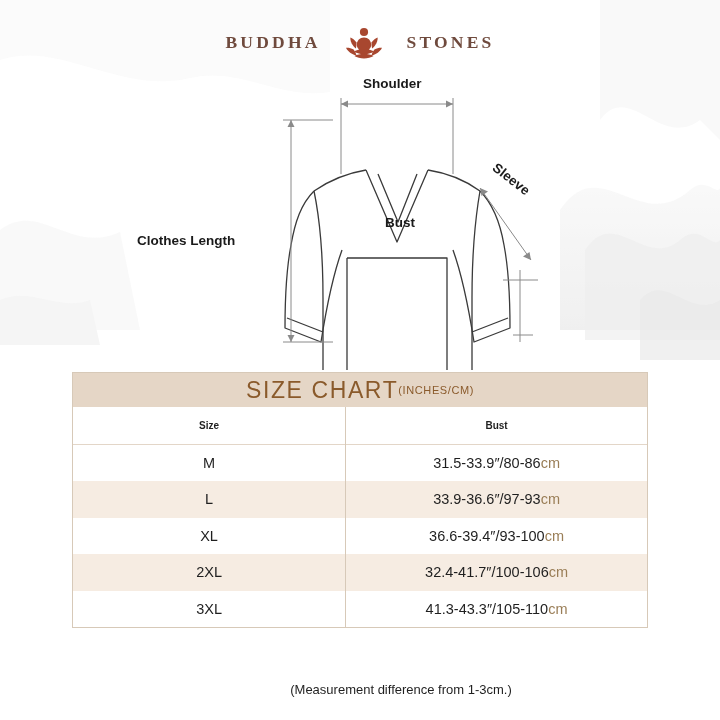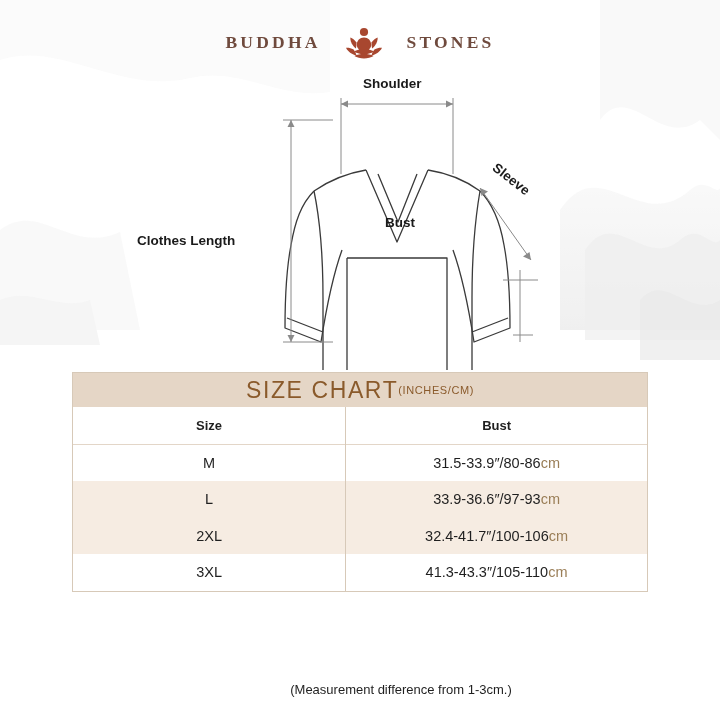--- a/index.html
+++ b/index.html
@@ -113,21 +113,21 @@
   table.size-table td {
     height: 34.5px;
     text-align: center;
     font-size: 14.5px;
     color: #1f1f1f;
     font-weight: 400;
     border: 0;
   }
   table.size-table th {
     font-weight: 700;
-    font-size: 13px;
+    font-size: 10px;
     margin-top: 39px;
   }
   table.size-table col.c1 { width: 47.5%; }
   table.size-table col.c2 { width: 52.5%; }
   table.size-table tr.head-row { background: #ffffff; }
   table.size-table tr.row-alt { background: #f6ece2; }
   table.size-table tr.row-plain { background: #ffffff; }
   table.size-table td.divider-left,
   table.size-table th.divider-left {
     border-left: 1px solid #d7c9b8;
@@ -267,20 +267,24 @@
           <th class="divider-left">Bust</th>
         </tr>
         <tr class="row-plain sep">
           <td>M</td>
           <td class="divider-left"><span>31.5-33.9″/80-86</span><span class="unit">cm</span></td>
         </tr>
         <tr class="row-alt">
           <td>L</td>
           <td class="divider-left"><span>33.9-36.6″/97-93</span><span class="unit">cm</span></td>
         </tr>
+        <tr class="row-plain">
+          <td>XL</td>
+          <td class="divider-left"><span>36.6-39.4″/93-100</span><span class="unit">cm</span></td>
+        </tr>
         <tr class="row-alt">
           <td>2XL</td>
           <td class="divider-left"><span>32.4-41.7″/100-106</span><span class="unit">cm</span></td>
         </tr>
         <tr class="row-plain">
           <td>3XL</td>
           <td class="divider-left"><span>41.3-43.3″/105-110</span><span class="unit">cm</span></td>
         </tr>
       </tbody>
     </table>

